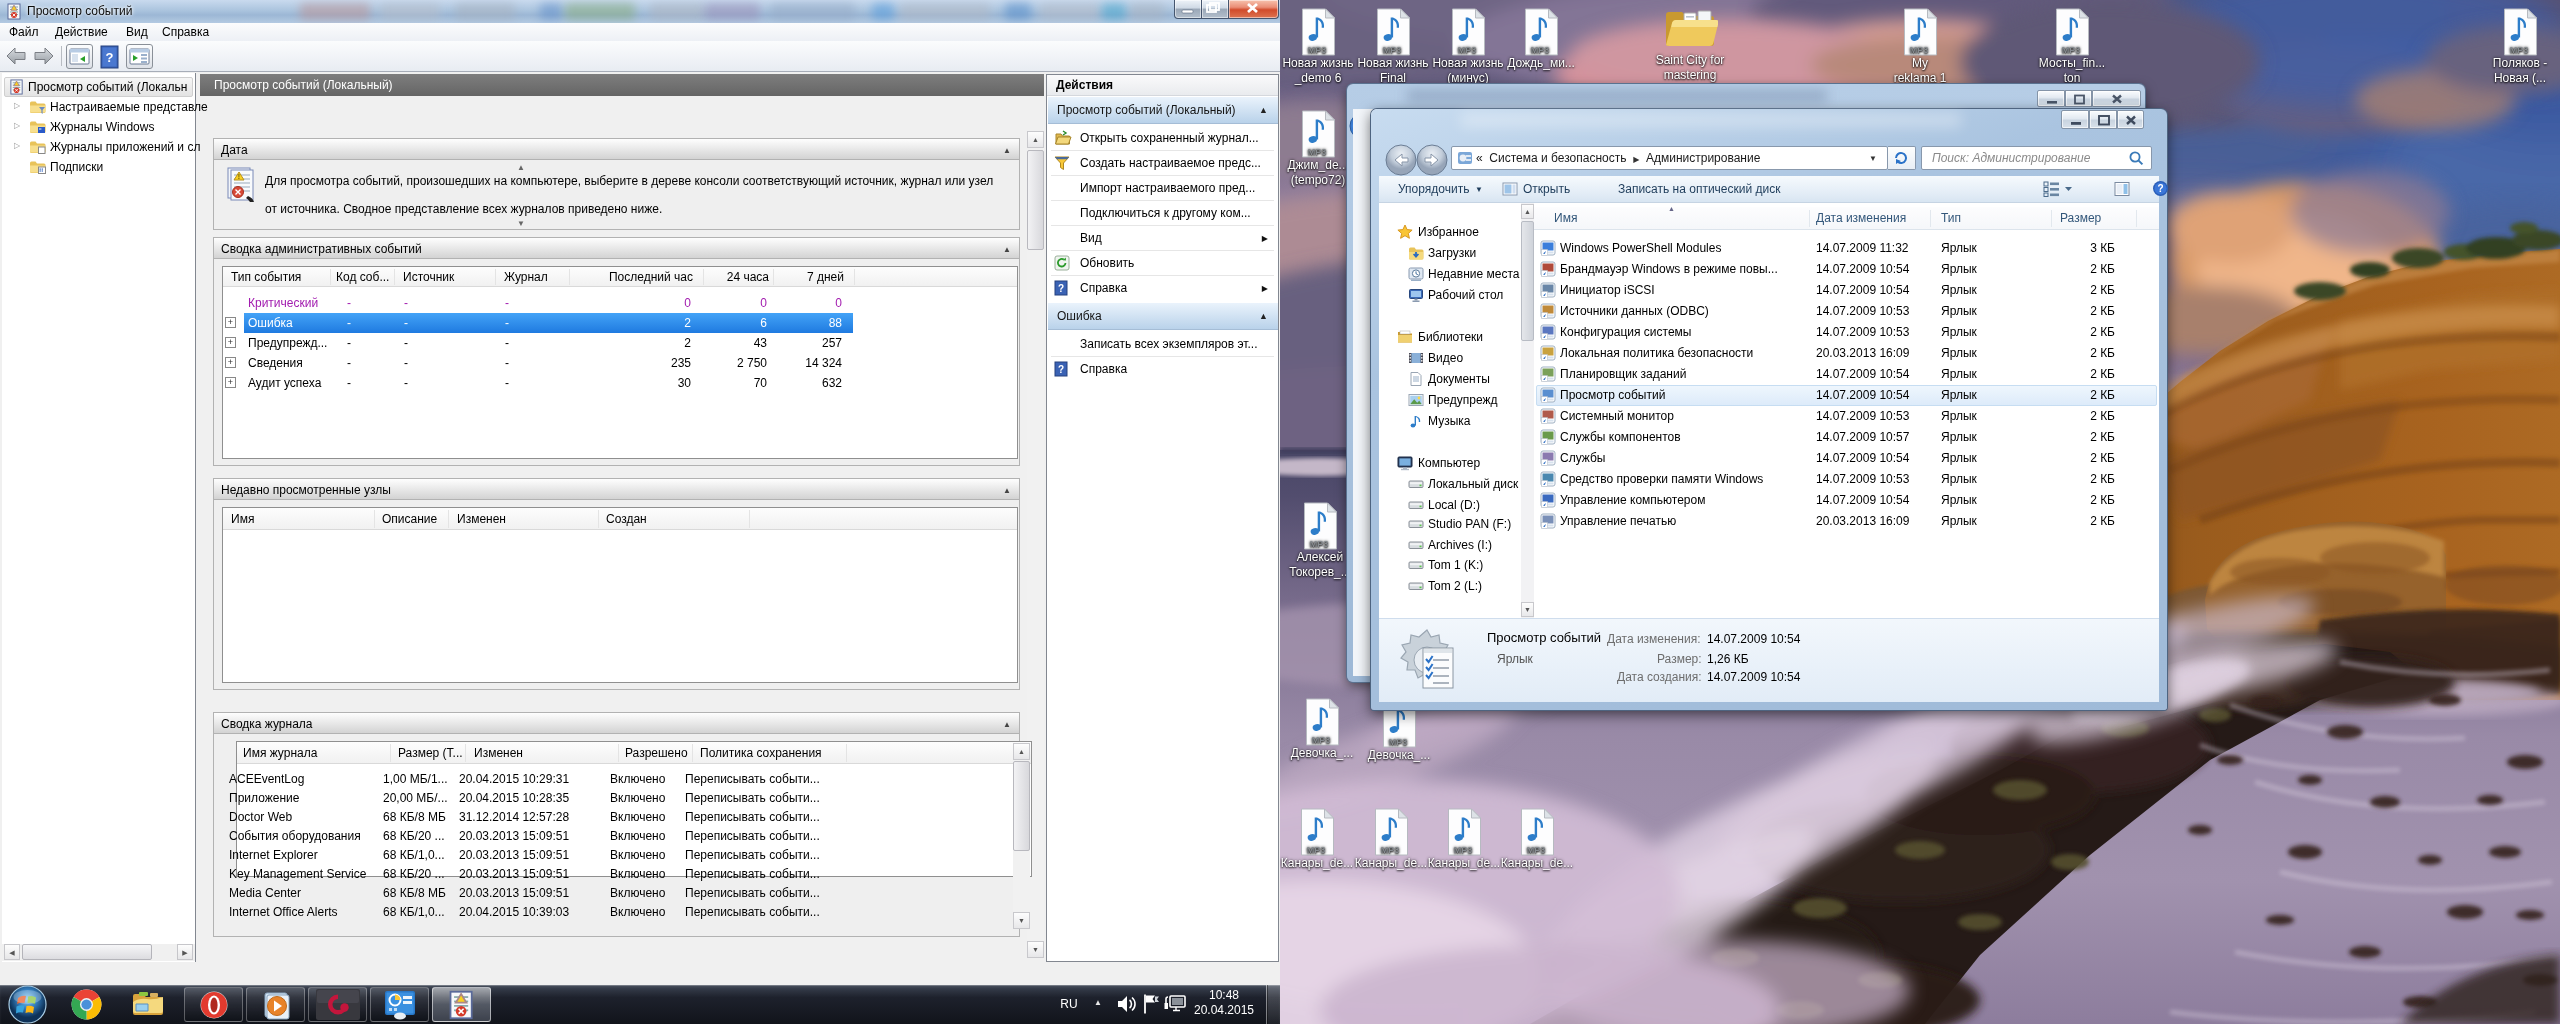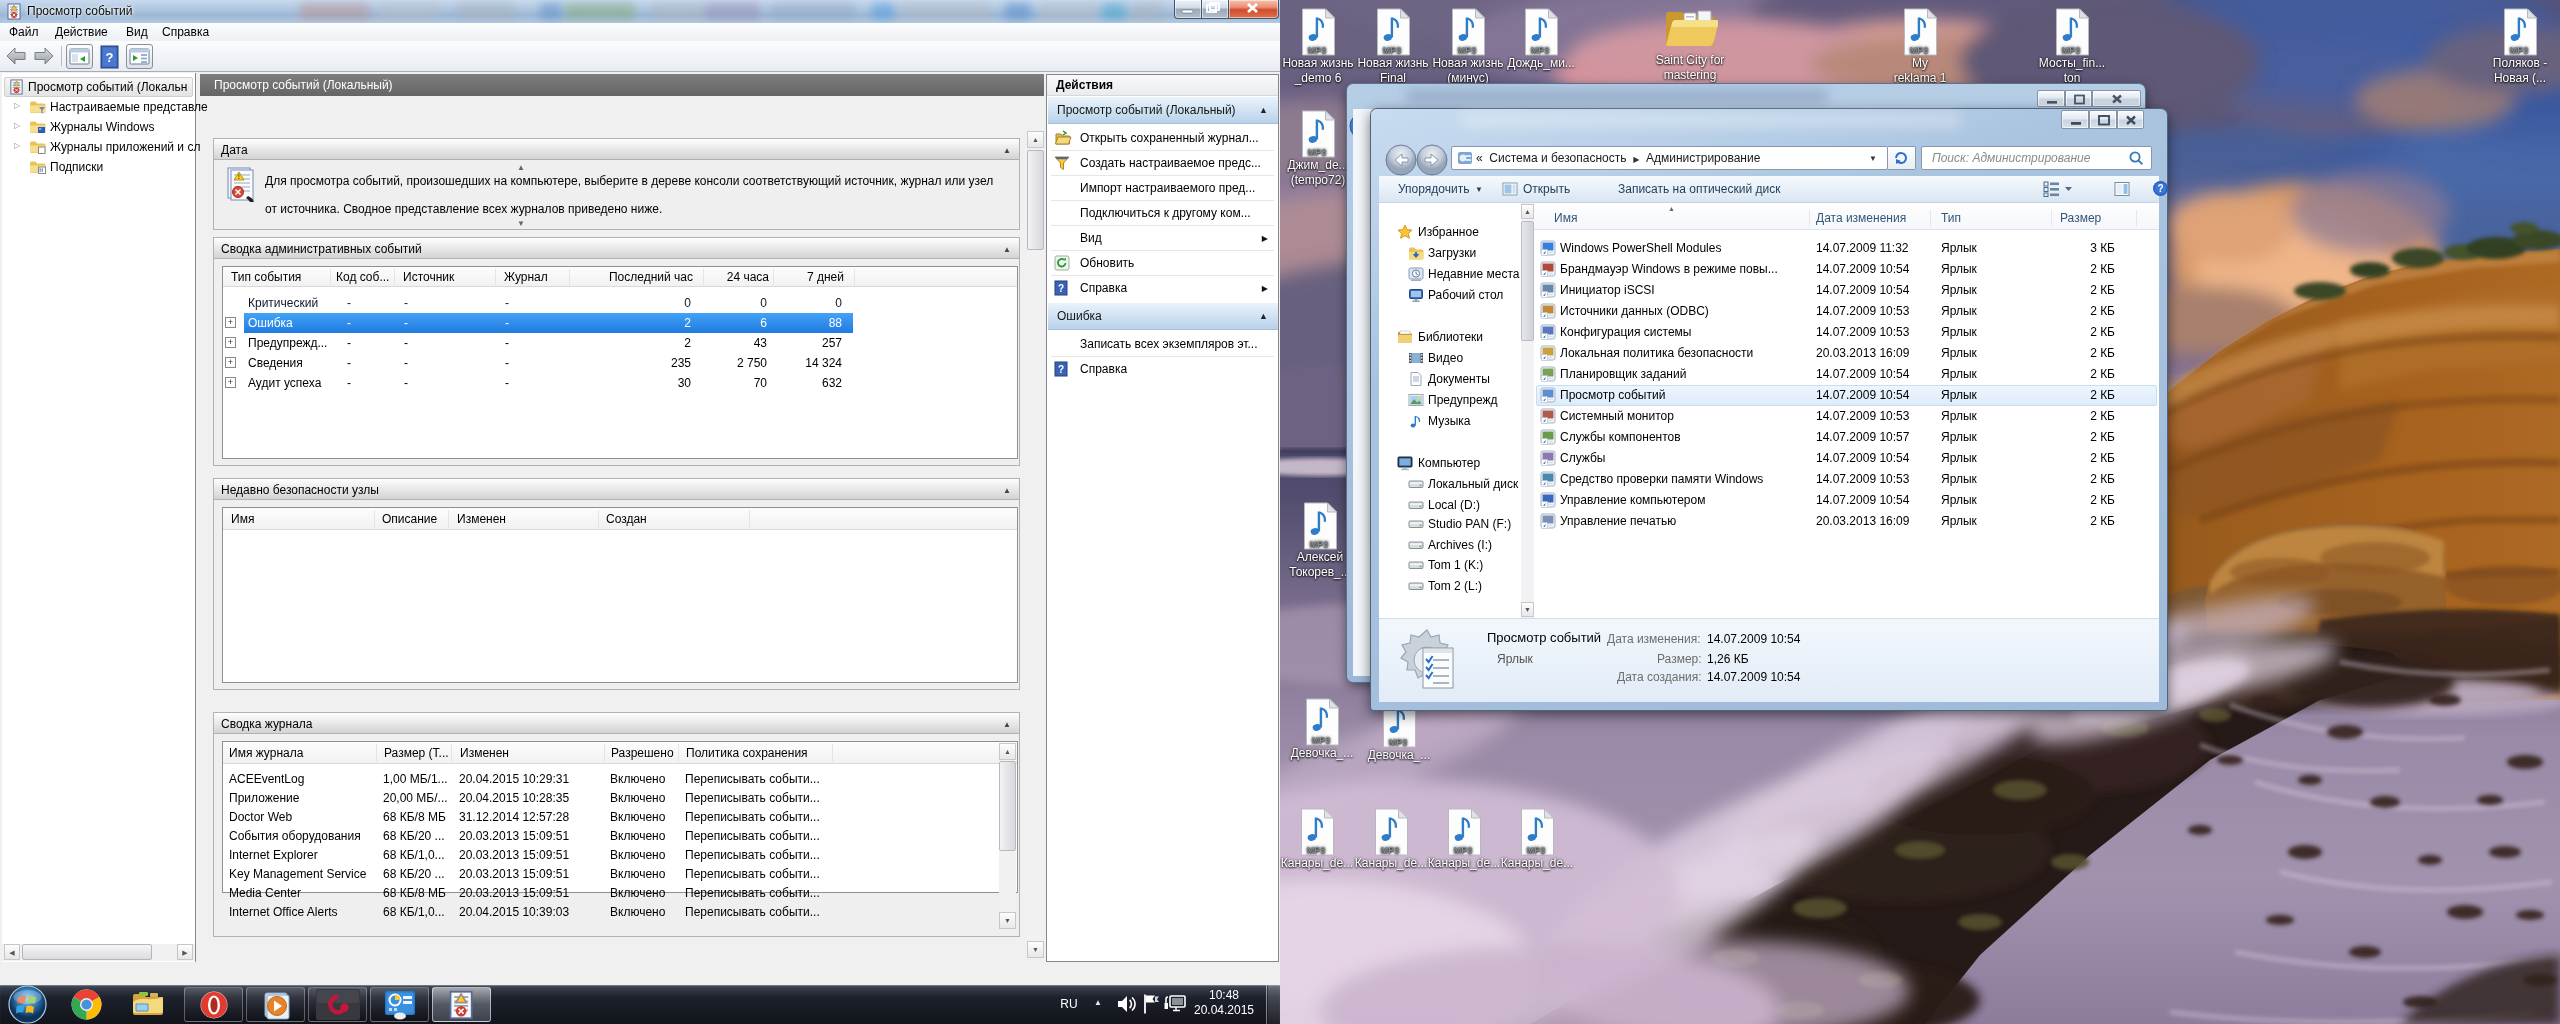--- a/index.html
+++ b/index.html
@@ -1054,21 +1054,21 @@
         <span class="rnum" style="left:556px;width:65px">7 дней</span>
         <i style="left:107px"></i>
         <i style="left:171px"></i>
         <i style="left:272px"></i>
         <i style="left:346px"></i>
         <i style="left:480px"></i>
         <i style="left:550px"></i>
         <i style="left:631px"></i>
       </div>
     </div>
-<div class="abs" style="left:223px;top:293px;width:630px;height:20px;color:#0f172a">
+<div class="abs" style="left:223px;top:293px;width:630px;height:20px;color:#a21caf">
       <span class="cell" style="left:25px">Критический</span>
       <span class="cell" style="left:124px">-</span>
       <span class="cell" style="left:181px">-</span>
       <span class="cell" style="left:282px">-</span>
       <span class="rnum" style="left:340px;width:128px">0</span>
       <span class="rnum" style="left:480px;width:64px">0</span>
       <span class="rnum" style="left:556px;width:63px">0</span>
     </div>
 <div class="abs" style="left:244px;top:313px;width:609px;height:20px;background:linear-gradient(#43a3f7,#1f7ae0);color:#fff">
       <span class="cell" style="left:4px">Ошибка</span>
@@ -1104,38 +1104,38 @@
       <span class="cell" style="left:25px">Аудит успеха</span>
       <span class="cell" style="left:124px">-</span>
       <span class="cell" style="left:181px">-</span>
       <span class="cell" style="left:282px">-</span>
       <span class="rnum" style="left:340px;width:128px">30</span>
       <span class="rnum" style="left:480px;width:64px">70</span>
       <span class="rnum" style="left:556px;width:63px">632</span>
     </div>
 <div class="plus" style="left:225px;top:377px">+</div>
 <div class="grp" style="top:478px;height:212px">
-      <div class="ghdr">Недавно безопасности узлы</div>
+      <div class="ghdr">Недавно просмотренные узлы</div>
     </div>
 <div class="tbl" style="left:222px;top:507px;width:796px;height:176px">
       <div class="thdr" style="height:22px">
         <span class="cell" style="left:8px;top:1px">Имя</span>
         <span class="cell" style="left:159px;top:1px">Описание</span>
         <span class="cell" style="left:234px;top:1px">Изменен</span>
         <span class="cell" style="left:383px;top:1px">Создан</span>
         <i style="left:151px;height:18px"></i>
         <i style="left:225px;height:18px"></i>
         <i style="left:375px;height:18px"></i>
         <i style="left:526px;height:18px"></i>
       </div>
     </div>
 <div class="grp" style="top:712px;height:225px">
       <div class="ghdr">Сводка журнала</div>
     </div>
-<div class="tbl" style="left:222px;top:741px;width:796px;height:152px">
+<div class="tbl" style="left:236px;top:741px;width:796px;height:136px">
       <div class="thdr" style="height:22px">
         <span class="cell" style="left:6px;top:1px">Имя журнала</span>
         <span class="cell" style="left:161px;top:1px">Размер (Т...</span>
         <span class="cell" style="left:237px;top:1px">Изменен</span>
         <span class="cell" style="left:388px;top:1px">Разрешено</span>
         <span class="cell" style="left:463px;top:1px">Политика сохранения</span>
         <i style="left:153px;height:18px"></i>
         <i style="left:228px;height:18px"></i>
         <i style="left:381px;height:18px"></i>
         <i style="left:455px;height:18px"></i>

